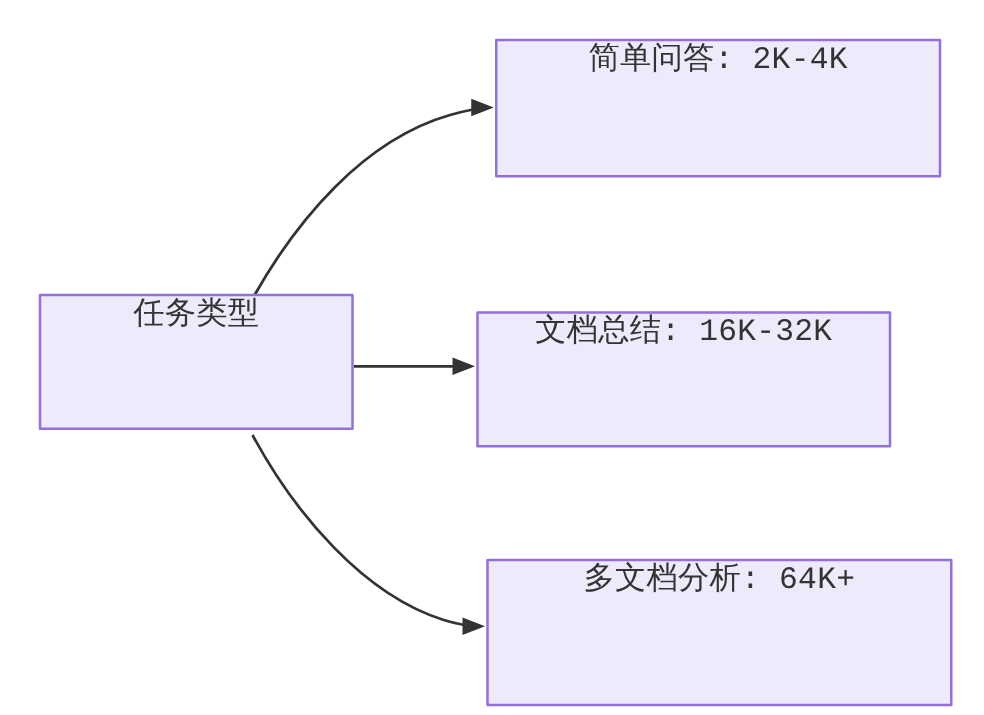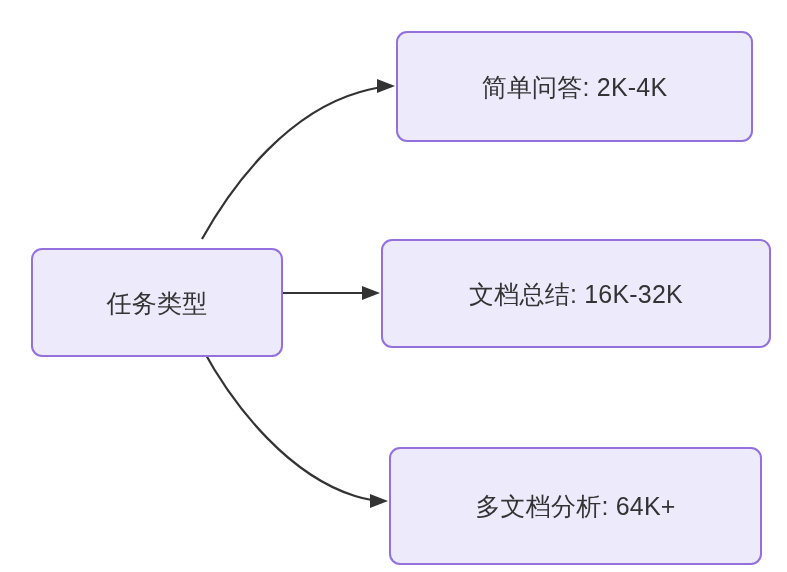--- a/index.html
+++ b/index.html
@@ -31,55 +31,56 @@
     width: 787px;
     height: 572px;
     pointer-events: none;
   }
 
   .node {
     position: absolute;
     box-sizing: border-box;
     background: #ECEAFB;
     border: 2px solid #9370DB;
-    border-radius: 11px;
+    border-radius: 1px;
     display: flex;
-    align-items: center;
+    align-items: flex-start;
     justify-content: center;
     z-index: 2;
+    font-family: Liberation Mono, monospace;
   }
 
   .node-label {
     color: #333333;
     font-size: 25px;
     line-height: 1.2;
     letter-spacing: 0.2px;
     white-space: nowrap;
     text-align: center;
     font-weight: 400;
   }
 
   #node-source {
     left: 31px;
-    top: 248px;
+    top: 235px;
     width: 252px;
     height: 109px;
   }
 
   #node-simple-qa {
     left: 396px;
     top: 31px;
     width: 357px;
     height: 111px;
   }
 
   #node-doc-summary {
     left: 381px;
-    top: 239px;
-    width: 390px;
+    top: 249px;
+    width: 332px;
     height: 109px;
   }
 
   #node-multi-doc {
     left: 389px;
     top: 447px;
     width: 373px;
     height: 118px;
   }
 

